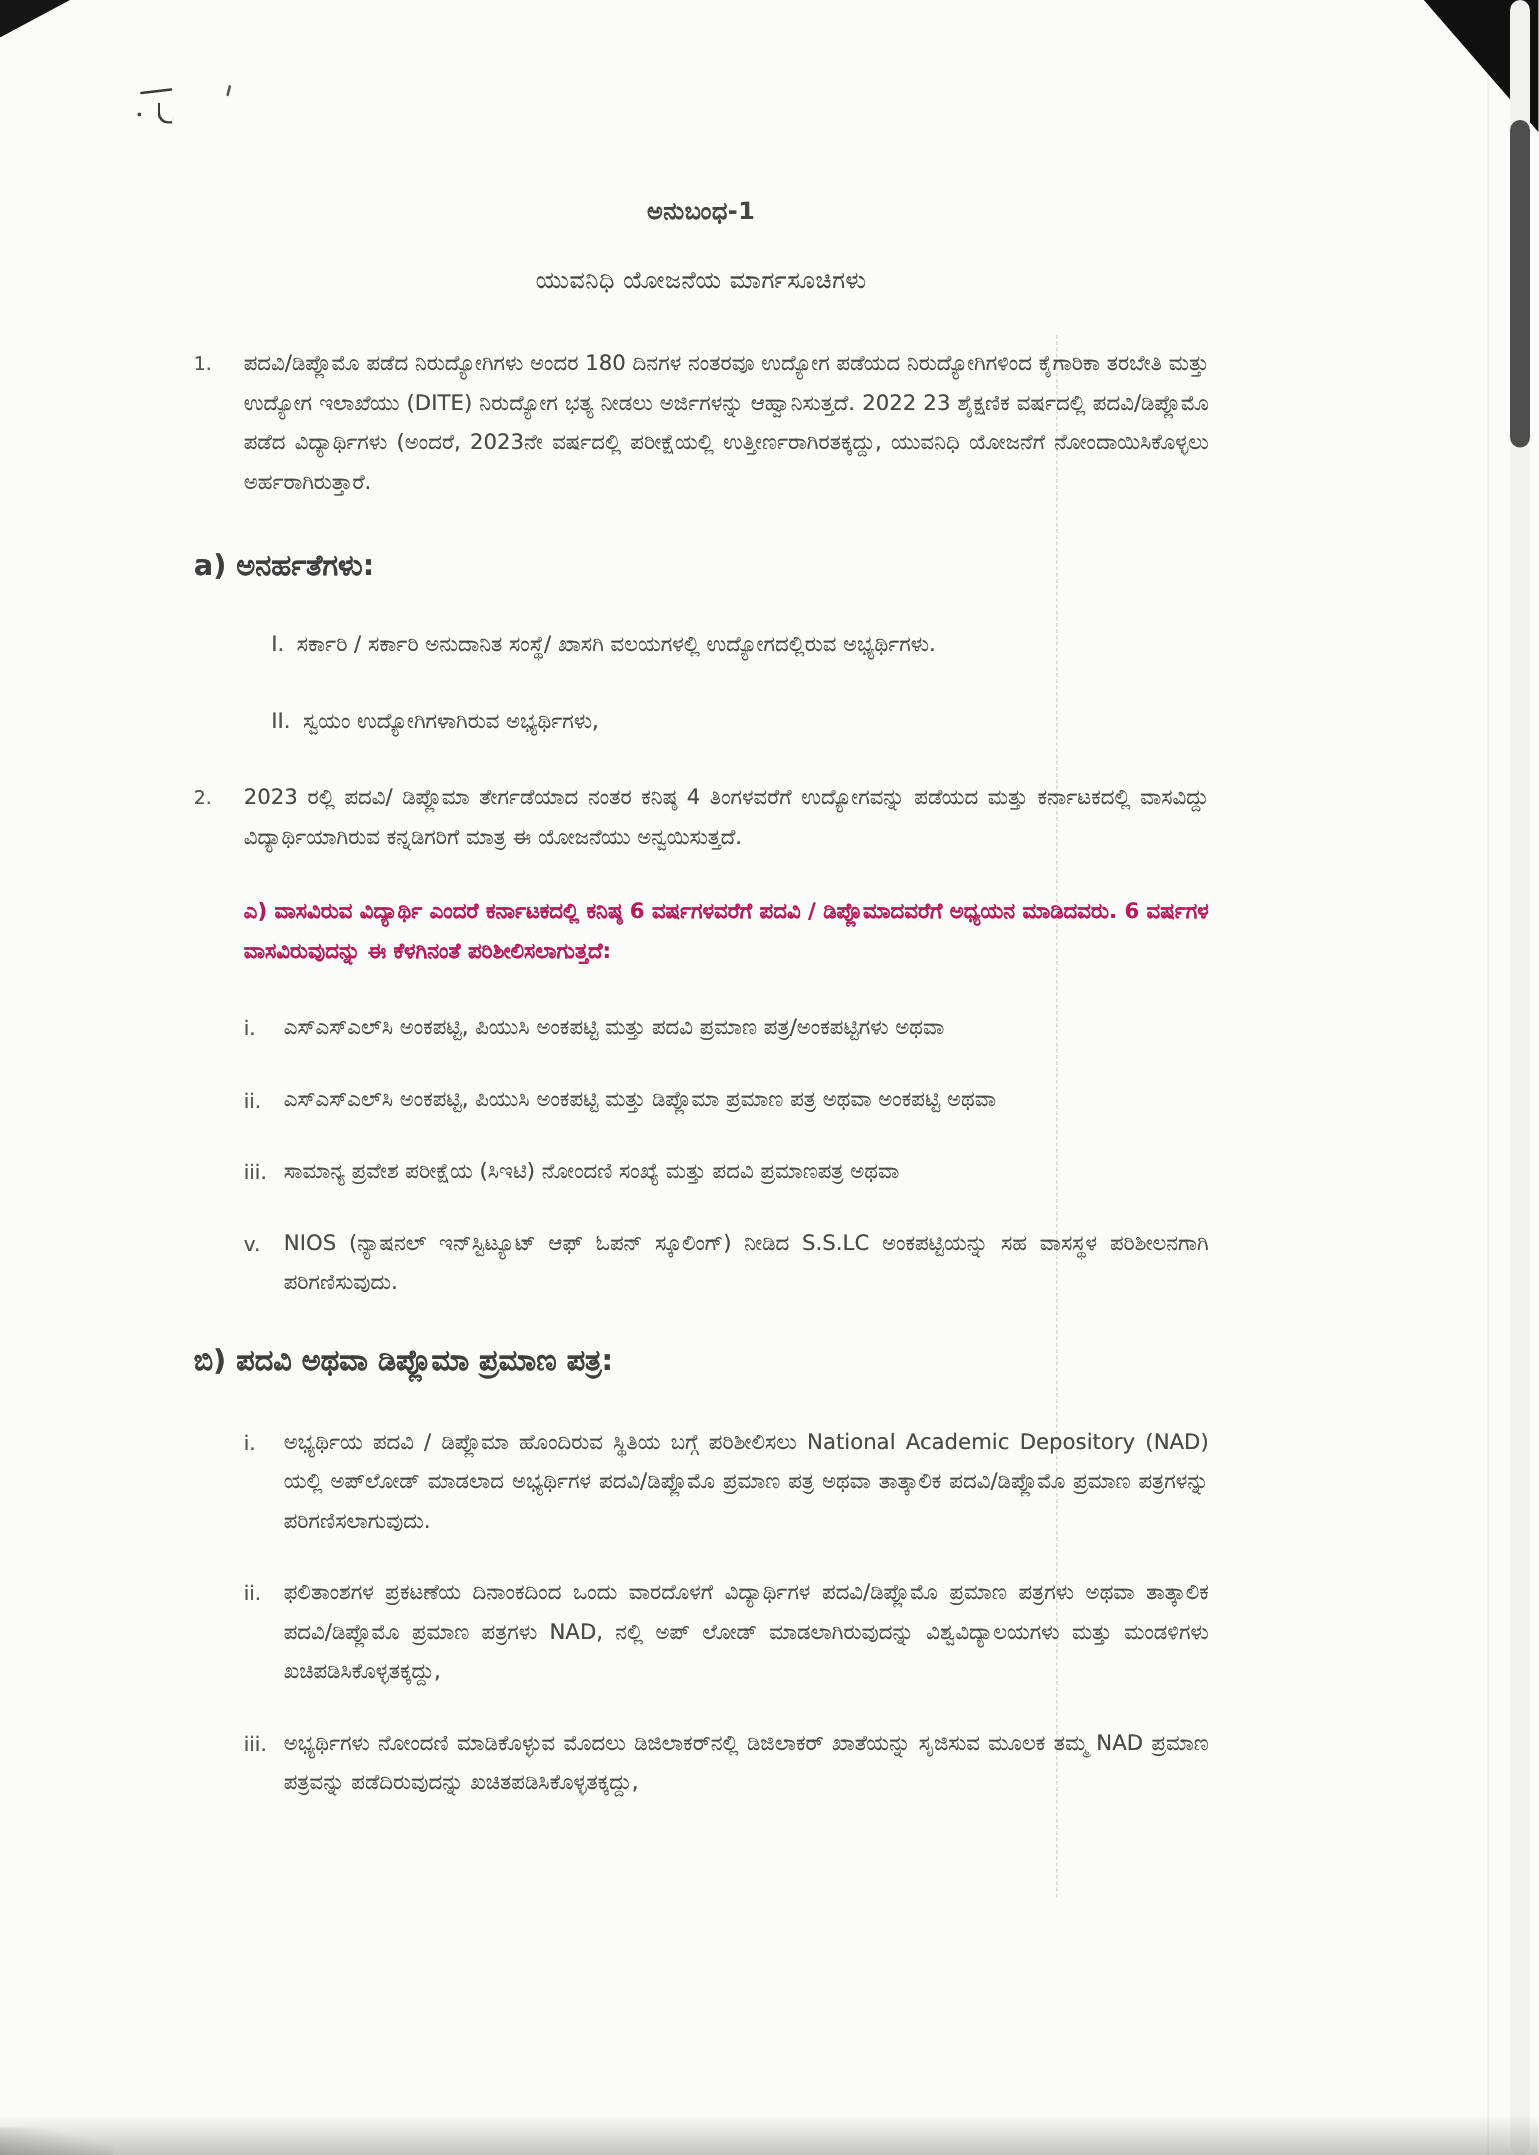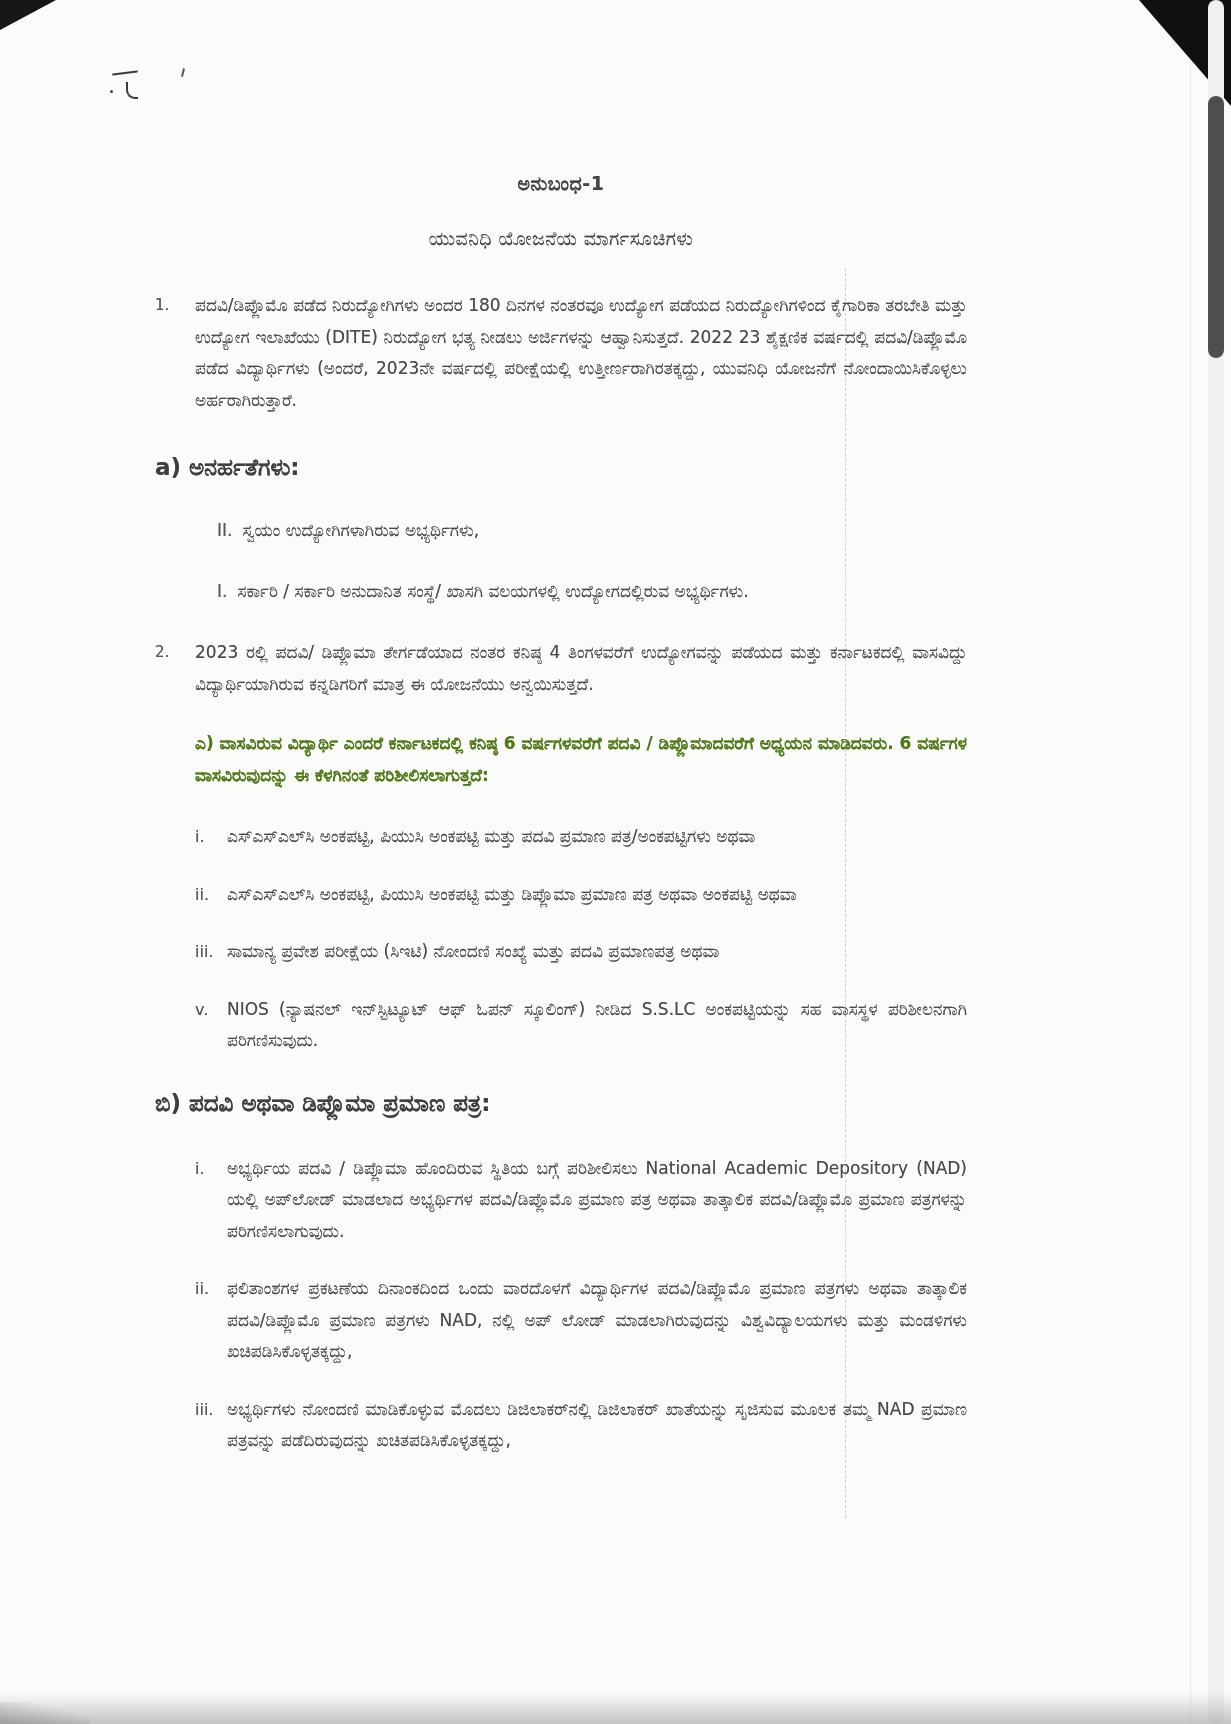--- a/index.html
+++ b/index.html
@@ -27,36 +27,36 @@
     background:linear-gradient(to top right,rgba(110,110,110,0.45),rgba(110,110,110,0) 70%);}
   .pen-dash{position:absolute;top:72px;left:112px;width:26px;height:2px;background:#3a3a3a;
     transform:rotate(-7deg);border-radius:2px;}
   .pen-hook{position:absolute;top:82px;left:126px;width:10px;height:15px;
     border-left:2px solid #3a3a3a;border-bottom:2px solid #3a3a3a;border-radius:0 0 0 9px;}
   .pen-dot{position:absolute;top:90px;left:110px;width:3px;height:3px;background:#444;border-radius:50%;}
   .pen-tick{position:absolute;top:68px;left:182px;width:2px;height:9px;background:#555;
     transform:rotate(14deg);border-radius:2px;}
   
   .content{
-    position:absolute;left:155px;top:166px;width:812px;
+    position:absolute;left:155px;top:152px;width:812px;
     color:#4a4a4a;font-size:17px;line-height:1.85;
     text-shadow:0 0 0.5px rgba(74,74,74,0.55);
   }
   .doc-title{margin:0 0 20px 0;text-align:center;font-size:19px;font-weight:600;
     letter-spacing:0.5px;color:#454545;}
   .doc-subtitle{margin:0 0 34px 0;text-align:center;font-size:19px;font-weight:400;
     letter-spacing:0.5px;color:#454545;}
   .num-para{display:flex;gap:16px;margin:0 0 28px 0;}
   .num-marker{flex:0 0 24px;font-size:15px;color:#575757;padding-top:2px;}
   .num-para p{margin:0;flex:1;text-align:justify;}
   .sec-heading{margin:30px 0 26px 0;font-size:23px;font-weight:bold;color:#3f3f3f;}
   .roman-list{margin:0 0 30px 62px;}
   .roman-item{margin:0 0 30px 0;}
   .roman-item .marker{margin-right:10px;color:#555;}
-  .clause-e{margin:0 0 30px 40px;font-weight:bold;text-align:justify;color:#4d7c0f;}
+  .clause-e{margin:0 0 30px 40px;font-weight:bold;text-align:justify;color:#be185d;}
   .lower-list{margin:0 0 6px 40px;}
   .lower-item{display:flex;gap:12px;margin:0 0 26px 0;}
   .lower-item .marker{flex:0 0 20px;color:#555;font-size:16px;padding-top:1px;}
   .lower-item p{margin:0;flex:1;text-align:justify;}
   .sec-b-heading{margin:6px 0 28px 0;}
 </style>
 </head>
 <body>
 
 <div class="corner-tl"></div>
@@ -79,24 +79,24 @@
 
   <div class="num-para">
     <span class="num-marker">1.</span>
     <p>ಪದವಿ/ಡಿಪ್ಲೊಮೊ ಪಡೆದ ನಿರುದ್ಯೋಗಿಗಳು ಅಂದರ 180 ದಿನಗಳ ನಂತರವೂ ಉದ್ಯೋಗ ಪಡೆಯದ ನಿರುದ್ಯೋಗಿಗಳಿಂದ ಕೈಗಾರಿಕಾ ತರಬೇತಿ ಮತ್ತು ಉದ್ಯೋಗ ಇಲಾಖೆಯು (DITE) ನಿರುದ್ಯೋಗ ಭತ್ಯ ನೀಡಲು ಅರ್ಜಿಗಳನ್ನು ಆಹ್ವಾನಿಸುತ್ತದೆ. 2022 23 ಶೈಕ್ಷಣಿಕ ವರ್ಷದಲ್ಲಿ ಪದವಿ/ಡಿಪ್ಲೊಮೊ ಪಡೆದ ವಿದ್ಯಾರ್ಥಿಗಳು (ಅಂದರೆ, 2023ನೇ ವರ್ಷದಲ್ಲಿ ಪರೀಕ್ಷೆಯಲ್ಲಿ ಉತ್ತೀರ್ಣರಾಗಿರತಕ್ಕದ್ದು, ಯುವನಿಧಿ ಯೋಜನೆಗೆ ನೋಂದಾಯಿಸಿಕೊಳ್ಳಲು ಅರ್ಹರಾಗಿರುತ್ತಾರೆ.</p>
   </div>
 
   <h3 class="sec-heading">a) ಅನರ್ಹತೆಗಳು:</h3>
 
   <div class="roman-list">
     <div class="roman-item">
-      <span class="marker">II.</span><span>ಸ್ವಯಂ ಉದ್ಯೋಗಿಗಳಾಗಿರುವ ಅಭ್ಯರ್ಥಿಗಳು,</span>
+      <span class="marker">I.</span><span>ಸರ್ಕಾರಿ / ಸರ್ಕಾರಿ ಅನುದಾನಿತ ಸಂಸ್ಥೆ/ ಖಾಸಗಿ ವಲಯಗಳಲ್ಲಿ ಉದ್ಯೋಗದಲ್ಲಿರುವ ಅಭ್ಯರ್ಥಿಗಳು.</span>
     </div>
     <div class="roman-item">
-      <span class="marker">I.</span><span>ಸರ್ಕಾರಿ / ಸರ್ಕಾರಿ ಅನುದಾನಿತ ಸಂಸ್ಥೆ/ ಖಾಸಗಿ ವಲಯಗಳಲ್ಲಿ ಉದ್ಯೋಗದಲ್ಲಿರುವ ಅಭ್ಯರ್ಥಿಗಳು.</span>
+      <span class="marker">II.</span><span>ಸ್ವಯಂ ಉದ್ಯೋಗಿಗಳಾಗಿರುವ ಅಭ್ಯರ್ಥಿಗಳು,</span>
     </div>
   </div>
 
   <div class="num-para">
     <span class="num-marker">2.</span>
     <p>2023 ರಲ್ಲಿ ಪದವಿ/ ಡಿಪ್ಲೊಮಾ ತೇರ್ಗಡೆಯಾದ ನಂತರ ಕನಿಷ್ಠ 4 ತಿಂಗಳವರೆಗೆ ಉದ್ಯೋಗವನ್ನು ಪಡೆಯದ ಮತ್ತು ಕರ್ನಾಟಕದಲ್ಲಿ ವಾಸವಿದ್ದು ವಿದ್ಯಾರ್ಥಿಯಾಗಿರುವ ಕನ್ನಡಿಗರಿಗೆ ಮಾತ್ರ ಈ ಯೋಜನೆಯು ಅನ್ವಯಿಸುತ್ತದೆ.</p>
   </div>
 
   <p class="clause-e">ಎ) ವಾಸವಿರುವ ವಿದ್ಯಾರ್ಥಿ ಎಂದರೆ ಕರ್ನಾಟಕದಲ್ಲಿ ಕನಿಷ್ಠ 6 ವರ್ಷಗಳವರೆಗೆ ಪದವಿ / ಡಿಪ್ಲೊಮಾದವರೆಗೆ ಅಧ್ಯಯನ ಮಾಡಿದವರು. 6 ವರ್ಷಗಳ ವಾಸವಿರುವುದನ್ನು ಈ ಕೆಳಗಿನಂತೆ ಪರಿಶೀಲಿಸಲಾಗುತ್ತದೆ:</p>
 

